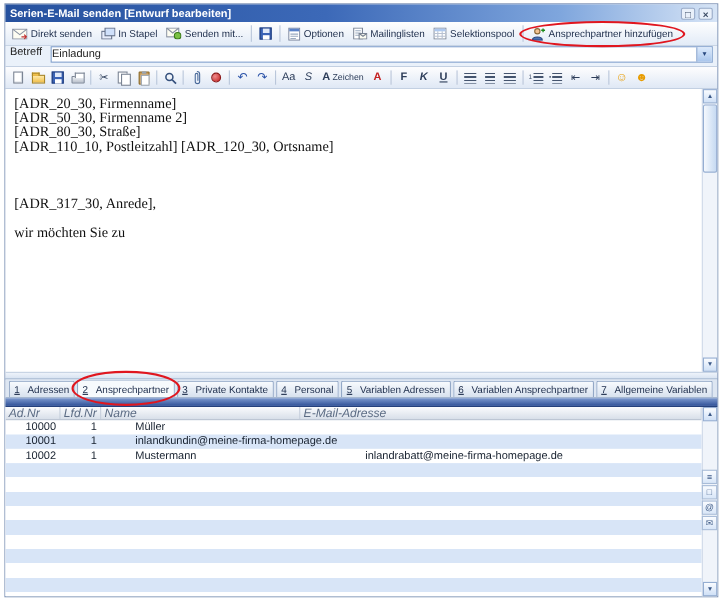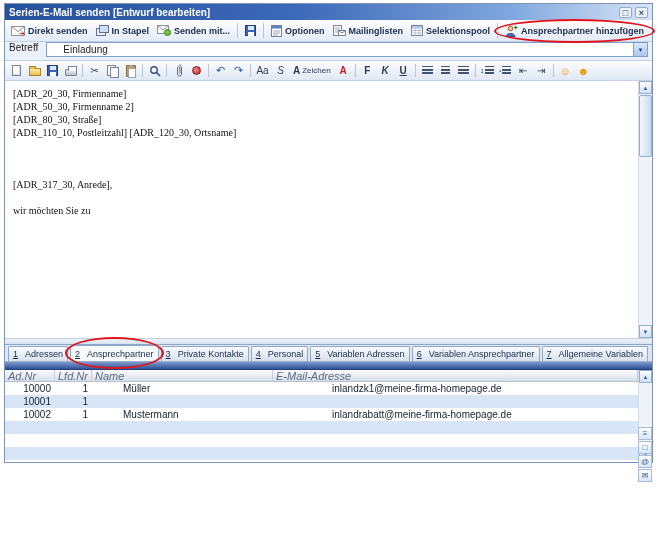--- a/index.html
+++ b/index.html
@@ -1,35 +1,35 @@
 <!DOCTYPE html>
 <html><head>
 <meta charset="utf-8">
 <style>
   html,body{margin:0;padding:0;background:#fff;width:658px;height:548px;overflow:hidden;
     font-family:"Liberation Sans",sans-serif;}
   *{box-sizing:border-box;}
   button{font:inherit;border:0;background:none;padding:0;margin:0;color:inherit;}
 
-  .window{position:absolute;left:4px;top:3px;width:649px;height:460px;border:1px solid #7e93b6;
+  .window{position:absolute;left:4px;top:3px;width:649px;height:540px;border:1px solid #7e93b6;
     background:#fff;display:flex;flex-direction:column;}
 
   
   .titlebar{height:16px;display:flex;align-items:center;padding:0 4px;color:#fff;
     font-size:10px;font-weight:bold;
     background:linear-gradient(90deg,#26519e 0%,#3c69b8 45%,#7fa6dd 78%,#d6e4f6 100%);}
   .winbtns{margin-left:auto;display:flex;gap:3px;}
   .wbtn{color:#3a4a63;font-size:9px;width:13px;height:11px;line-height:10px;text-align:center;
     background:#e9f0fa;border:1px solid #98aac8;border-radius:2px;cursor:default;}
 
   
   .toolbar{height:22px;display:flex;align-items:center;padding:0 3px;gap:2px;
     background:linear-gradient(#fefefe,#e2ebf7);border-bottom:1px solid #c3d0e2;
     font-size:9px;color:#1c2c4a;white-space:nowrap;overflow:visible;}
-  .tbtn{display:flex;align-items:center;gap:3px;padding:1px 3px;cursor:pointer;font-weight:bold;}
+  .tbtn{display:flex;align-items:center;gap:3px;padding:1px 3px;cursor:pointer;}
   .tsep{width:1px;height:15px;background:#b9c6da;margin:0 2px;}
   .rel{position:relative;display:inline-flex;}
 
   .fmtbar{height:20px;display:flex;align-items:center;padding:0 3px;gap:1px;
     background:linear-gradient(#fdfdfe,#dfe8f5);border-bottom:1px solid #c3d0e2;}
   .fbtn{width:17px;height:16px;display:flex;align-items:center;justify-content:center;
     font-size:10px;color:#2c3c58;cursor:pointer;}
   .fbtn.wide{width:auto;padding:0 3px;gap:2px;}
   .fsep{width:1px;height:13px;background:#b9c6da;margin:0 2px;}
   .blue-glyph{color:#2a52a8;font-size:11px;}
@@ -62,28 +62,28 @@
   .sh-paste::after{content:"";position:absolute;left:1px;top:2px;width:6px;height:8px;background:#fff;border:1px solid #9aa4b0;}
   .sh-seal{width:9px;height:9px;border-radius:50%;border:1px solid #8a1515;
     background:radial-gradient(circle at 35% 35%,#f08a8a,#c02020);}
   .sh-bars{width:11px;height:10px;background:repeating-linear-gradient(to bottom,#44546e 0 1.5px,transparent 1.5px 3.2px);}
   .sh-bars.short{width:9px;}
 
   
   .subject{height:19px;display:flex;align-items:flex-start;background:#eaf1fa;border-bottom:1px solid #c3d0e2;
     padding:0 4px;gap:8px;font-size:10px;color:#222;}
   .combo{flex:1;height:15px;border:1px solid #7f9fcc;background:#fff;display:flex;align-items:center;
-    position:relative;font-size:10px;padding-left:16px;}
+    position:relative;font-size:10px;padding-left:0;}
   .combo-btn{position:absolute;right:0;top:0;bottom:0;width:14px;display:flex;align-items:center;justify-content:center;
     background:linear-gradient(#dceafc,#a9c6ec);border-left:1px solid #7f9fcc;font-size:6px;color:#27477e;cursor:pointer;}
 
   
   .editor{height:258px;position:relative;background:#fff;border-bottom:1px solid #c3d0e2;}
   .editor-text{position:absolute;left:0;top:0;right:14px;bottom:0;padding:6px 8px;
-    font-family:"Liberation Serif",serif;font-size:10px;line-height:13px;color:#101010;white-space:pre-line;overflow:hidden;}
+    font-family:"Liberation Serif",serif;font-size:13px;line-height:13px;color:#101010;white-space:pre-line;overflow:hidden;}
   .vscroll{position:absolute;top:0;right:0;bottom:0;width:14px;background:#f0f4fa;
     border-left:1px solid #d0dae8;display:flex;flex-direction:column;}
   .sbtn{height:13px;background:linear-gradient(#fafcff,#cfe0f6);border:1px solid #95aed2;color:#3c5a88;
     font-size:6px;display:flex;align-items:center;justify-content:center;cursor:pointer;flex:none;}
   .sthumb{height:62px;margin:1px 0;background:linear-gradient(90deg,#f4f8fd,#c6daf2);
     border:1px solid #95aed2;border-radius:2px;flex:none;cursor:pointer;}
   .strack{flex:1;position:relative;}
 
   
   .splitter{height:6px;background:linear-gradient(#eef3fa,#d8e3f2);border-bottom:1px solid #8fa6c6;}
@@ -382,25 +382,25 @@
       <div class="ghead">
         <span class="cell c1">Ad.Nr</span>
         <span class="cell c2">Lfd.Nr</span>
         <span class="cell c3">Name</span>
         <span class="cell c4">E-Mail-Adresse</span>
       </div>
       <div class="grow">
         <span class="gcell c1 num">10000</span>
         <span class="gcell c2 num">1</span>
         <span class="gcell c3 txt">Müller</span>
-        <span class="gcell c4 txt">inlandzk1@meine-firma-homepage.de</span>
       </div>
       <div class="grow blue">
         <span class="gcell c1 num">10001</span>
         <span class="gcell c2 num">1</span>
+        <span class="gcell c4 txt">inlandkundin@meine-firma-homepage.de</span>
       </div>
       <div class="grow">
         <span class="gcell c1 num">10002</span>
         <span class="gcell c2 num">1</span>
         <span class="gcell c3 txt">Mustermann</span>
         <span class="gcell c4 txt">inlandrabatt@meine-firma-homepage.de</span>
       </div>
       <div class="gfill"></div>
     </div>
     <div class="vscroll2">

